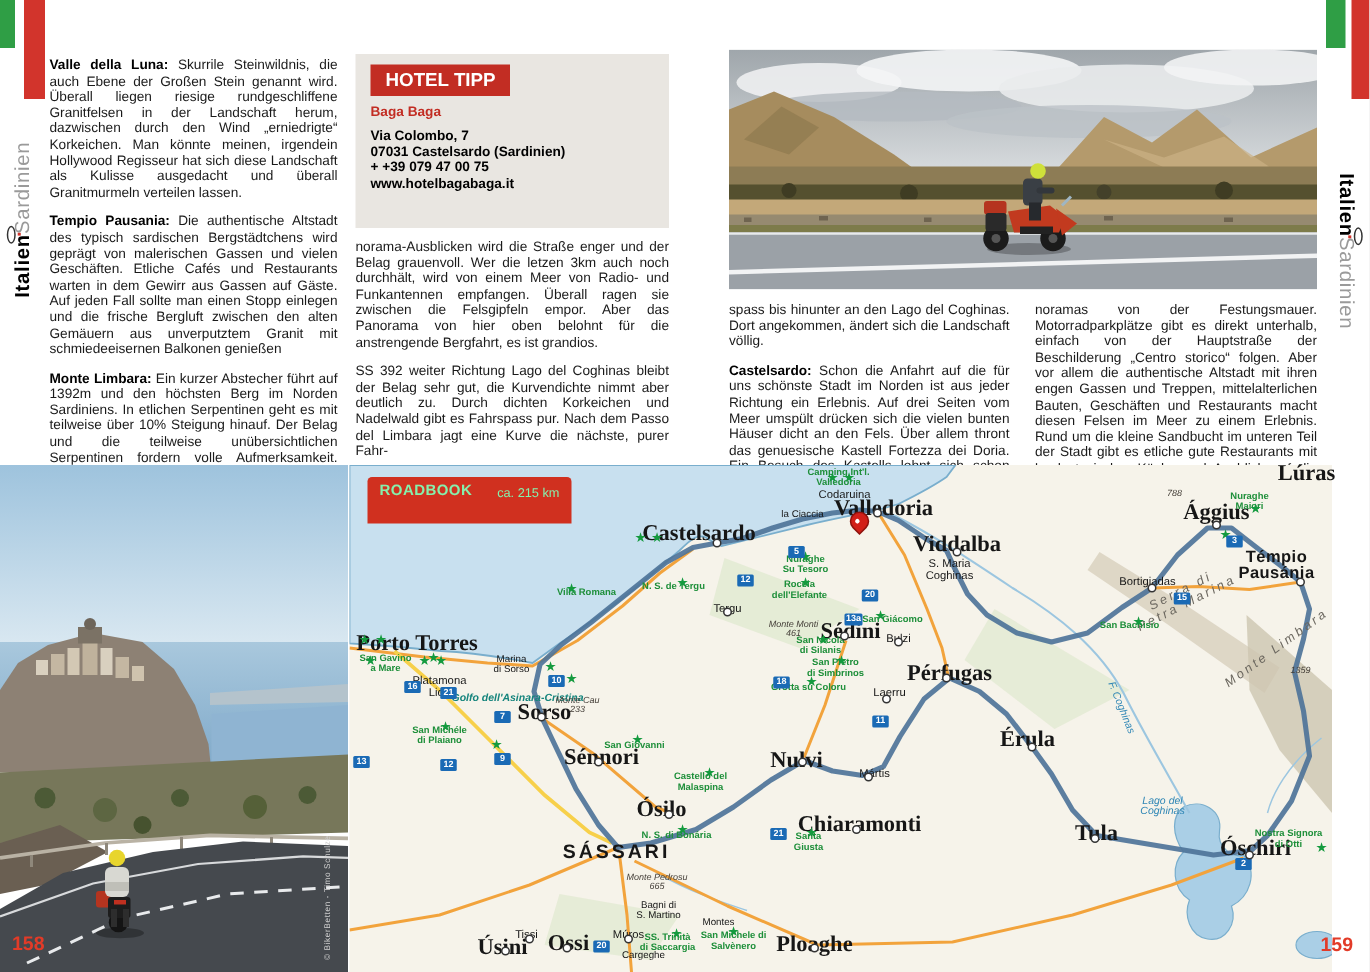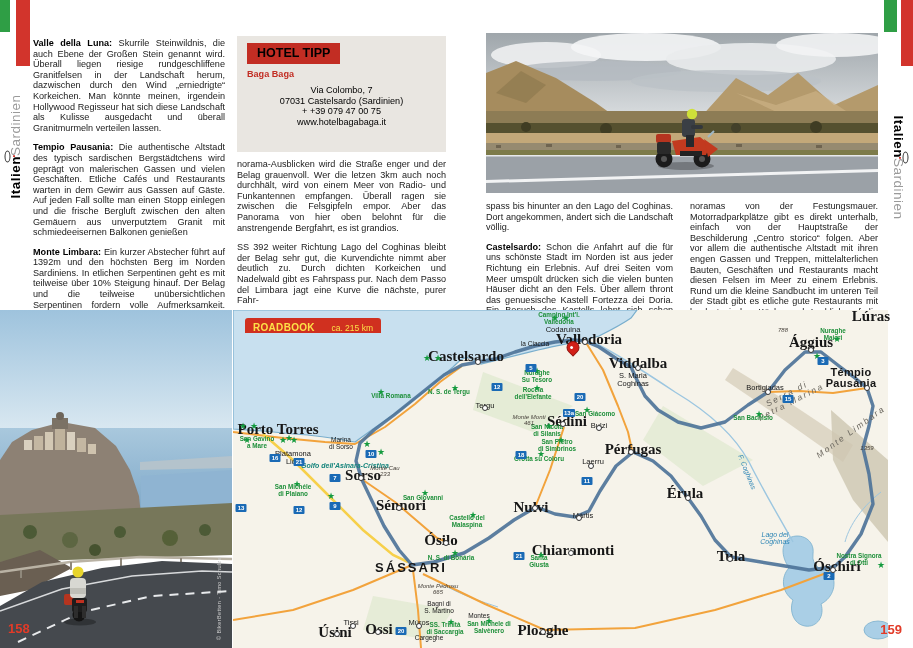--- a/index.html
+++ b/index.html
@@ -26,25 +26,25 @@
   .col{position:absolute;font-size:9.1px;line-height:10.6px;color:#1a1a1a;text-align:justify;}
   .col p{margin:0 0 9px 0;}
   .col b{color:#000;}
   #col1{left:33px;top:38px;width:192px;}
   #col2{left:237px;top:159px;width:209px;}
   #col3{left:486px;top:201px;width:187px;}
   #col4{left:690px;top:201px;width:188px;}
 
   
   #hotelbox{position:absolute;left:237px;top:36px;width:209px;height:116px;background:#e9e6e1;}
-  #hotelbox .hdr{display:inline-block;margin:7px 0 0 10px;background:#c22d23;color:#000000;
+  #hotelbox .hdr{display:inline-block;margin:7px 0 0 10px;background:#c22d23;color:#ffffff;
     font-weight:bold;font-size:12.5px;padding:3px 10px 4px;}
   #hotelbox .body{padding:5px 10px 0 10px;font-size:9.1px;line-height:10.8px;}
   #hotelbox .name{color:#c22d23;font-weight:bold;margin-bottom:1px;}
-  #hotelbox .addr{margin-top:5px;font-weight:normal;text-align:center;}
+  #hotelbox .addr{margin-top:5px;font-weight:bold;}
 
   
   .photo{position:absolute;overflow:hidden;}
   #photoTop{left:486px;top:33px;width:392px;height:160px;}
   #photoBL{left:0;top:310px;width:232px;height:338px;}
   .credit{position:absolute;white-space:nowrap;font-size:5.5px;color:#e3e3e3;letter-spacing:.4px;}
   #creditBL{left:222px;bottom:8px;transform:rotate(-90deg);transform-origin:left bottom;color:#cfcfcf;}
 
   
   #map{position:absolute;left:233px;top:310px;width:655px;height:338px;background:#f6f3ea;}
@@ -67,21 +67,21 @@
     font-size:6px;font-weight:bold;min-width:9px;height:8px;line-height:8px;text-align:center;
     border-radius:1px;padding:0 1px;}
   .dot{position:absolute;width:4px;height:4px;border:1px solid #333;border-radius:50%;
     background:#fff;transform:translate(-50%,-50%);}
   .pin{position:absolute;width:11px;height:11px;background:#d21f18;border-radius:50% 50% 50% 0;
     transform:translate(-50%,-100%) rotate(-45deg);border:1px solid #8e120d;}
   .pin::after{content:"";position:absolute;left:3px;top:3px;width:3px;height:3px;background:#fff;border-radius:50%;}
 
   
   #roadbook{position:absolute;left:12px;top:8px;width:136px;}
-  #roadbook .rb-hdr{background:#d0301f;color:#fde047;padding:4px 8px 0;display:flex;
+  #roadbook .rb-hdr{background:#d0301f;color:#86efac;padding:4px 8px 16px;display:flex;
     justify-content:space-between;align-items:flex-end;border-radius:3px 3px 0 0;}
   #roadbook .rb-title{font-weight:bold;font-size:10px;letter-spacing:.3px;}
   #roadbook .rb-km{font-size:8.5px;}
   #roadbook .rb-body{background:#f7d9c8;border:1px solid #d0301f;border-top:none;
     padding:5px 7px;font-size:8px;font-weight:bold;color:#34241d;line-height:11px;
     text-align:center;border-radius:0 0 3px 3px;}
 
   .pageno{position:absolute;color:#e23b28;font-weight:bold;font-size:13px;}
   #pageL{left:8px;bottom:12px;}
   #pageR{right:11px;bottom:11px;}

